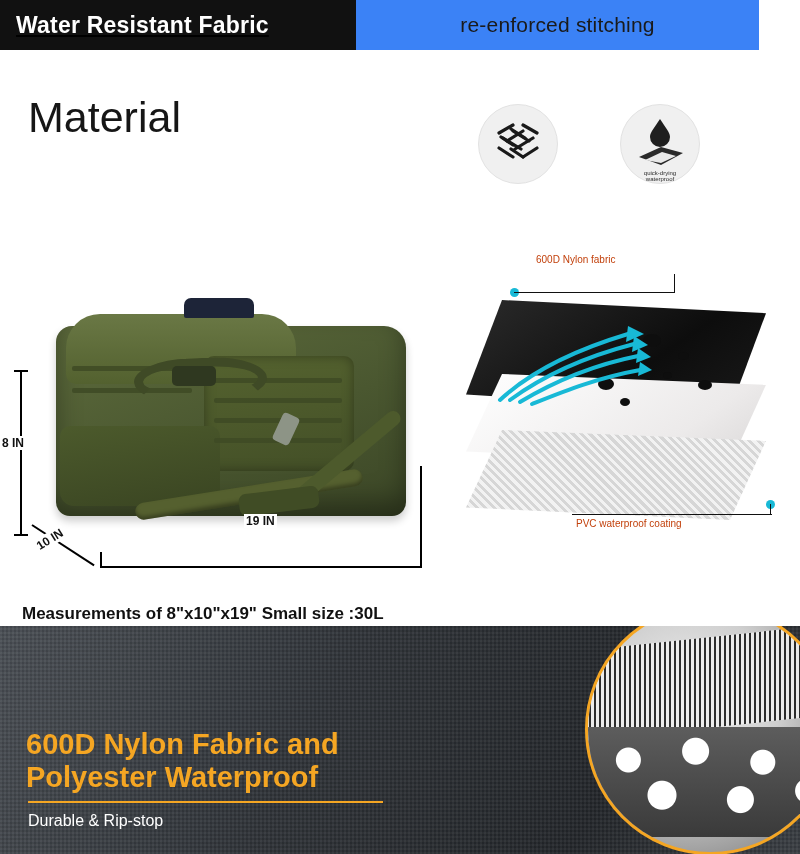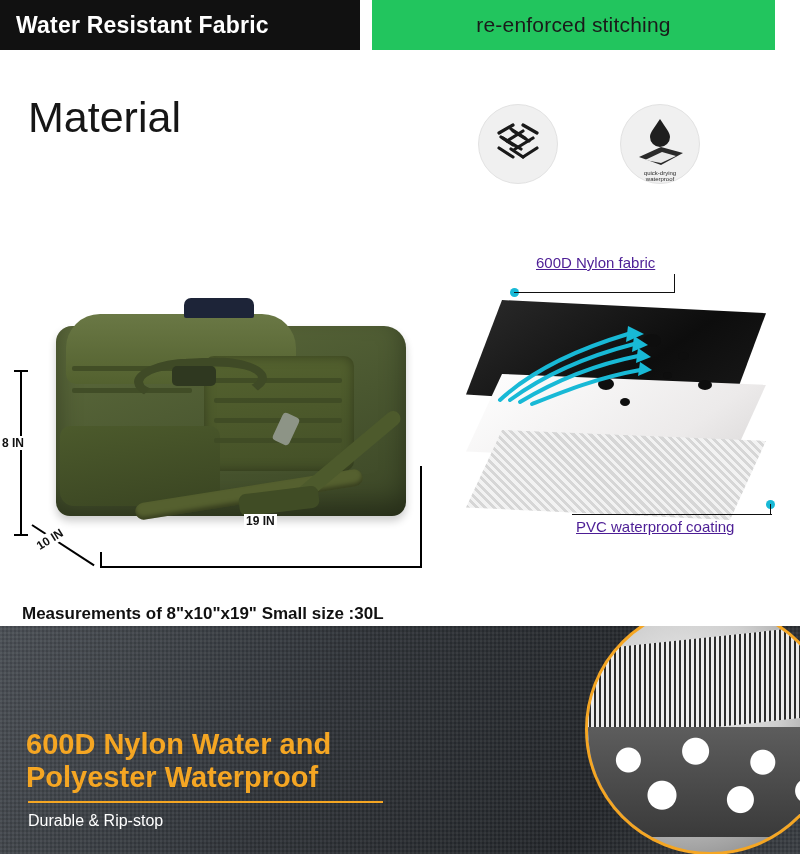--- a/index.html
+++ b/index.html
@@ -13,29 +13,29 @@
   .page{position:relative;width:800px;height:854px;overflow:hidden;}
 
   
   .top-banner{
     position:absolute;left:0;top:0;width:800px;height:50px;
     background:#ffffff;
   }
   .badge-dark{
     position:absolute;left:0;top:0;width:360px;height:50px;
     background:#111111;
-    display:flex;align-items:center;
+    display:flex;align-items:center;text-decoration:underline;
   }
   .badge-dark .txt{
     color:#ffffff;font-weight:bold;font-size:23px;
     padding-left:16px;letter-spacing:.2px;
   }
   .badge-light{
-    position:absolute;left:372px;top:0;width:403px;height:50px;
-    background:#22c55e;display:flex;align-items:center;justify-content:center;
+    position:absolute;left:356px;top:0;width:403px;height:50px;
+    background:#3b82f6;display:flex;align-items:center;justify-content:center;
   }
   .badge-light .txt{
     color:#1a1a1a;font-size:21px;letter-spacing:.2px;
   }
 
   
   .headline{
     position:absolute;left:28px;top:92px;width:420px;
     font-size:43px;line-height:50px;color:#161616;font-weight:400;
   }
@@ -151,21 +151,21 @@
     position:absolute;left:18px;top:178px;width:300px;height:90px;
     background:repeating-linear-gradient(45deg,#f2f2f2 0 3px,#d6d6d6 3px 6px);
     clip-path:polygon(12% 0%,100% 12%,88% 100%,0% 86%);
     box-shadow:0 4px 7px rgba(0,0,0,.2);
   }
   .droplet{position:absolute;background:#0e0e0e;border-radius:50%;}
   .callout-dot{
     position:absolute;width:9px;height:9px;border-radius:50%;background:#18b9d6;
   }
   .callout-line{position:absolute;background:#111;height:1px;}
-  .callout-text{position:absolute;font-size:15px;color:#4c1d95;text-decoration:underline;}
+  .callout-text{position:absolute;font-size:10px;color:#c2410c;}
 
   
   .bottom{
     position:absolute;left:0;top:626px;width:800px;height:228px;
     background:
       repeating-linear-gradient(90deg,rgba(255,255,255,.035) 0 2px,rgba(0,0,0,.05) 2px 4px),
       repeating-linear-gradient(0deg,rgba(255,255,255,.03) 0 2px,rgba(0,0,0,.05) 2px 4px),
       linear-gradient(120deg,#4a4f55 0%,#2f3338 40%,#23262a 75%,#3a3e43 100%);
     overflow:hidden;
   }
@@ -318,20 +318,20 @@
     <div class="callout-line" style="left:322px;top:252px;width:1px;height:11px;"></div>
     <div class="callout-text" style="left:128px;top:266px;text-align:right;">PVC waterproof coating</div>
   </div>
 
   <div class="bottom">
     <div class="fiber-circle">
       <div class="fiber-strands"></div>
       <div class="fiber-tubes"></div>
     </div>
     <div class="bottom-title">
-      <div>600D Nylon Water and</div>
+      <div>600D Nylon Fabric and</div>
       <div>Polyester Waterproof</div>
     </div>
     <div class="bottom-rule"></div>
     <div class="bottom-sub">Durable &amp; Rip-stop</div>
   </div>
 
 </div>
 
 </body></html>

